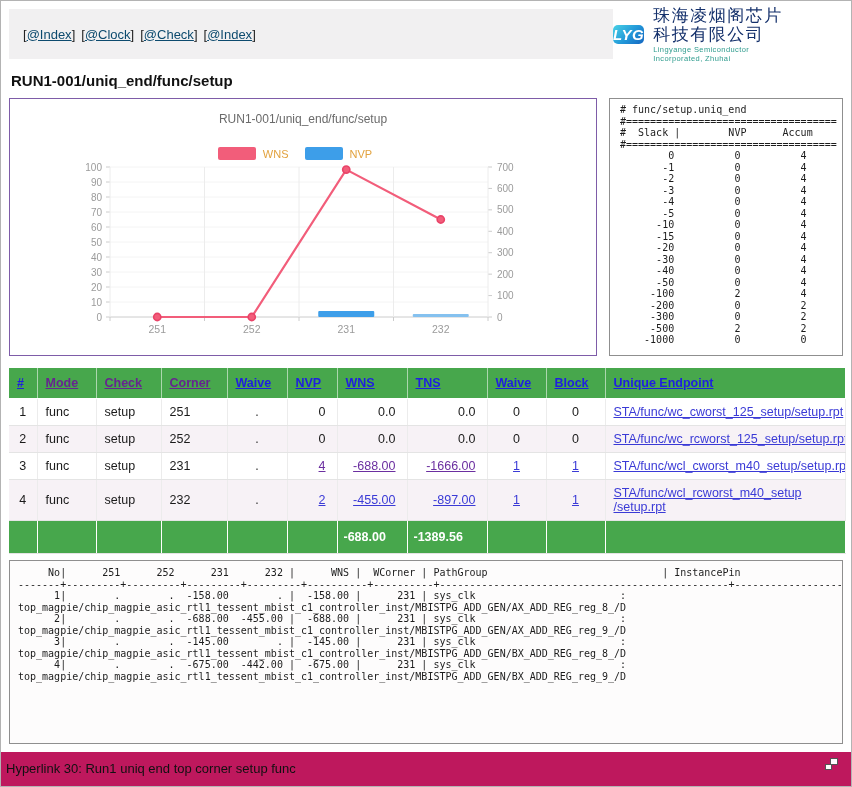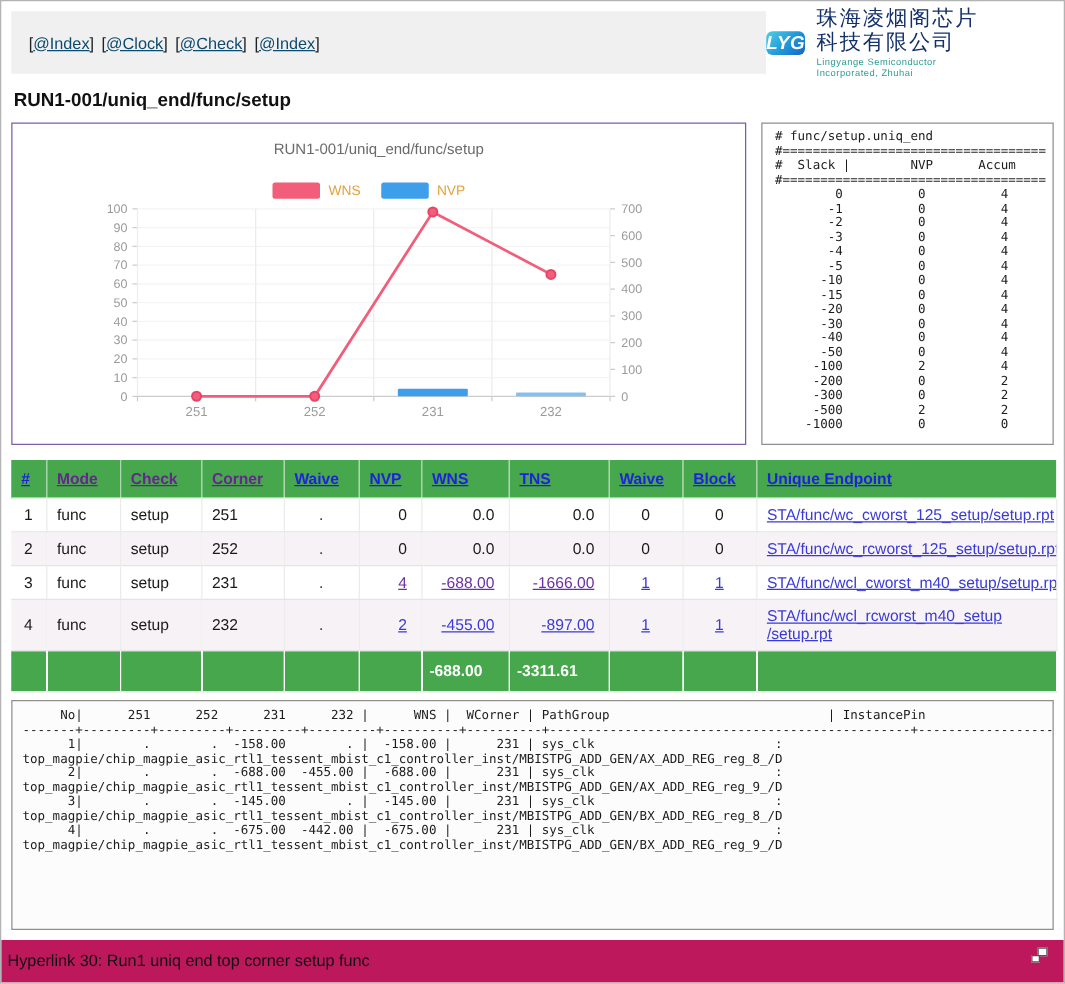--- a/index.html
+++ b/index.html
@@ -271,21 +271,21 @@
         </tbody>
       <tfoot>
           <tr id="results-foot">
             <td></td>
             <td></td>
             <td></td>
             <td></td>
             <td></td>
             <td></td>
             <td>-688.00</td>
-            <td>-3311.61</td>
+            <td>-1389.56</td>
             <td></td>
             <td></td>
             <td></td>
           </tr>
         </tfoot>
     </table>
 
     <div class="detail-panel">
       <pre id="detail-pre">     No|      251      252      231      232 |      WNS |  WCorner | PathGroup                             | InstancePin
 -------+---------+---------+---------+---------+----------+----------+------------------------------------------------+--------------------------------------

